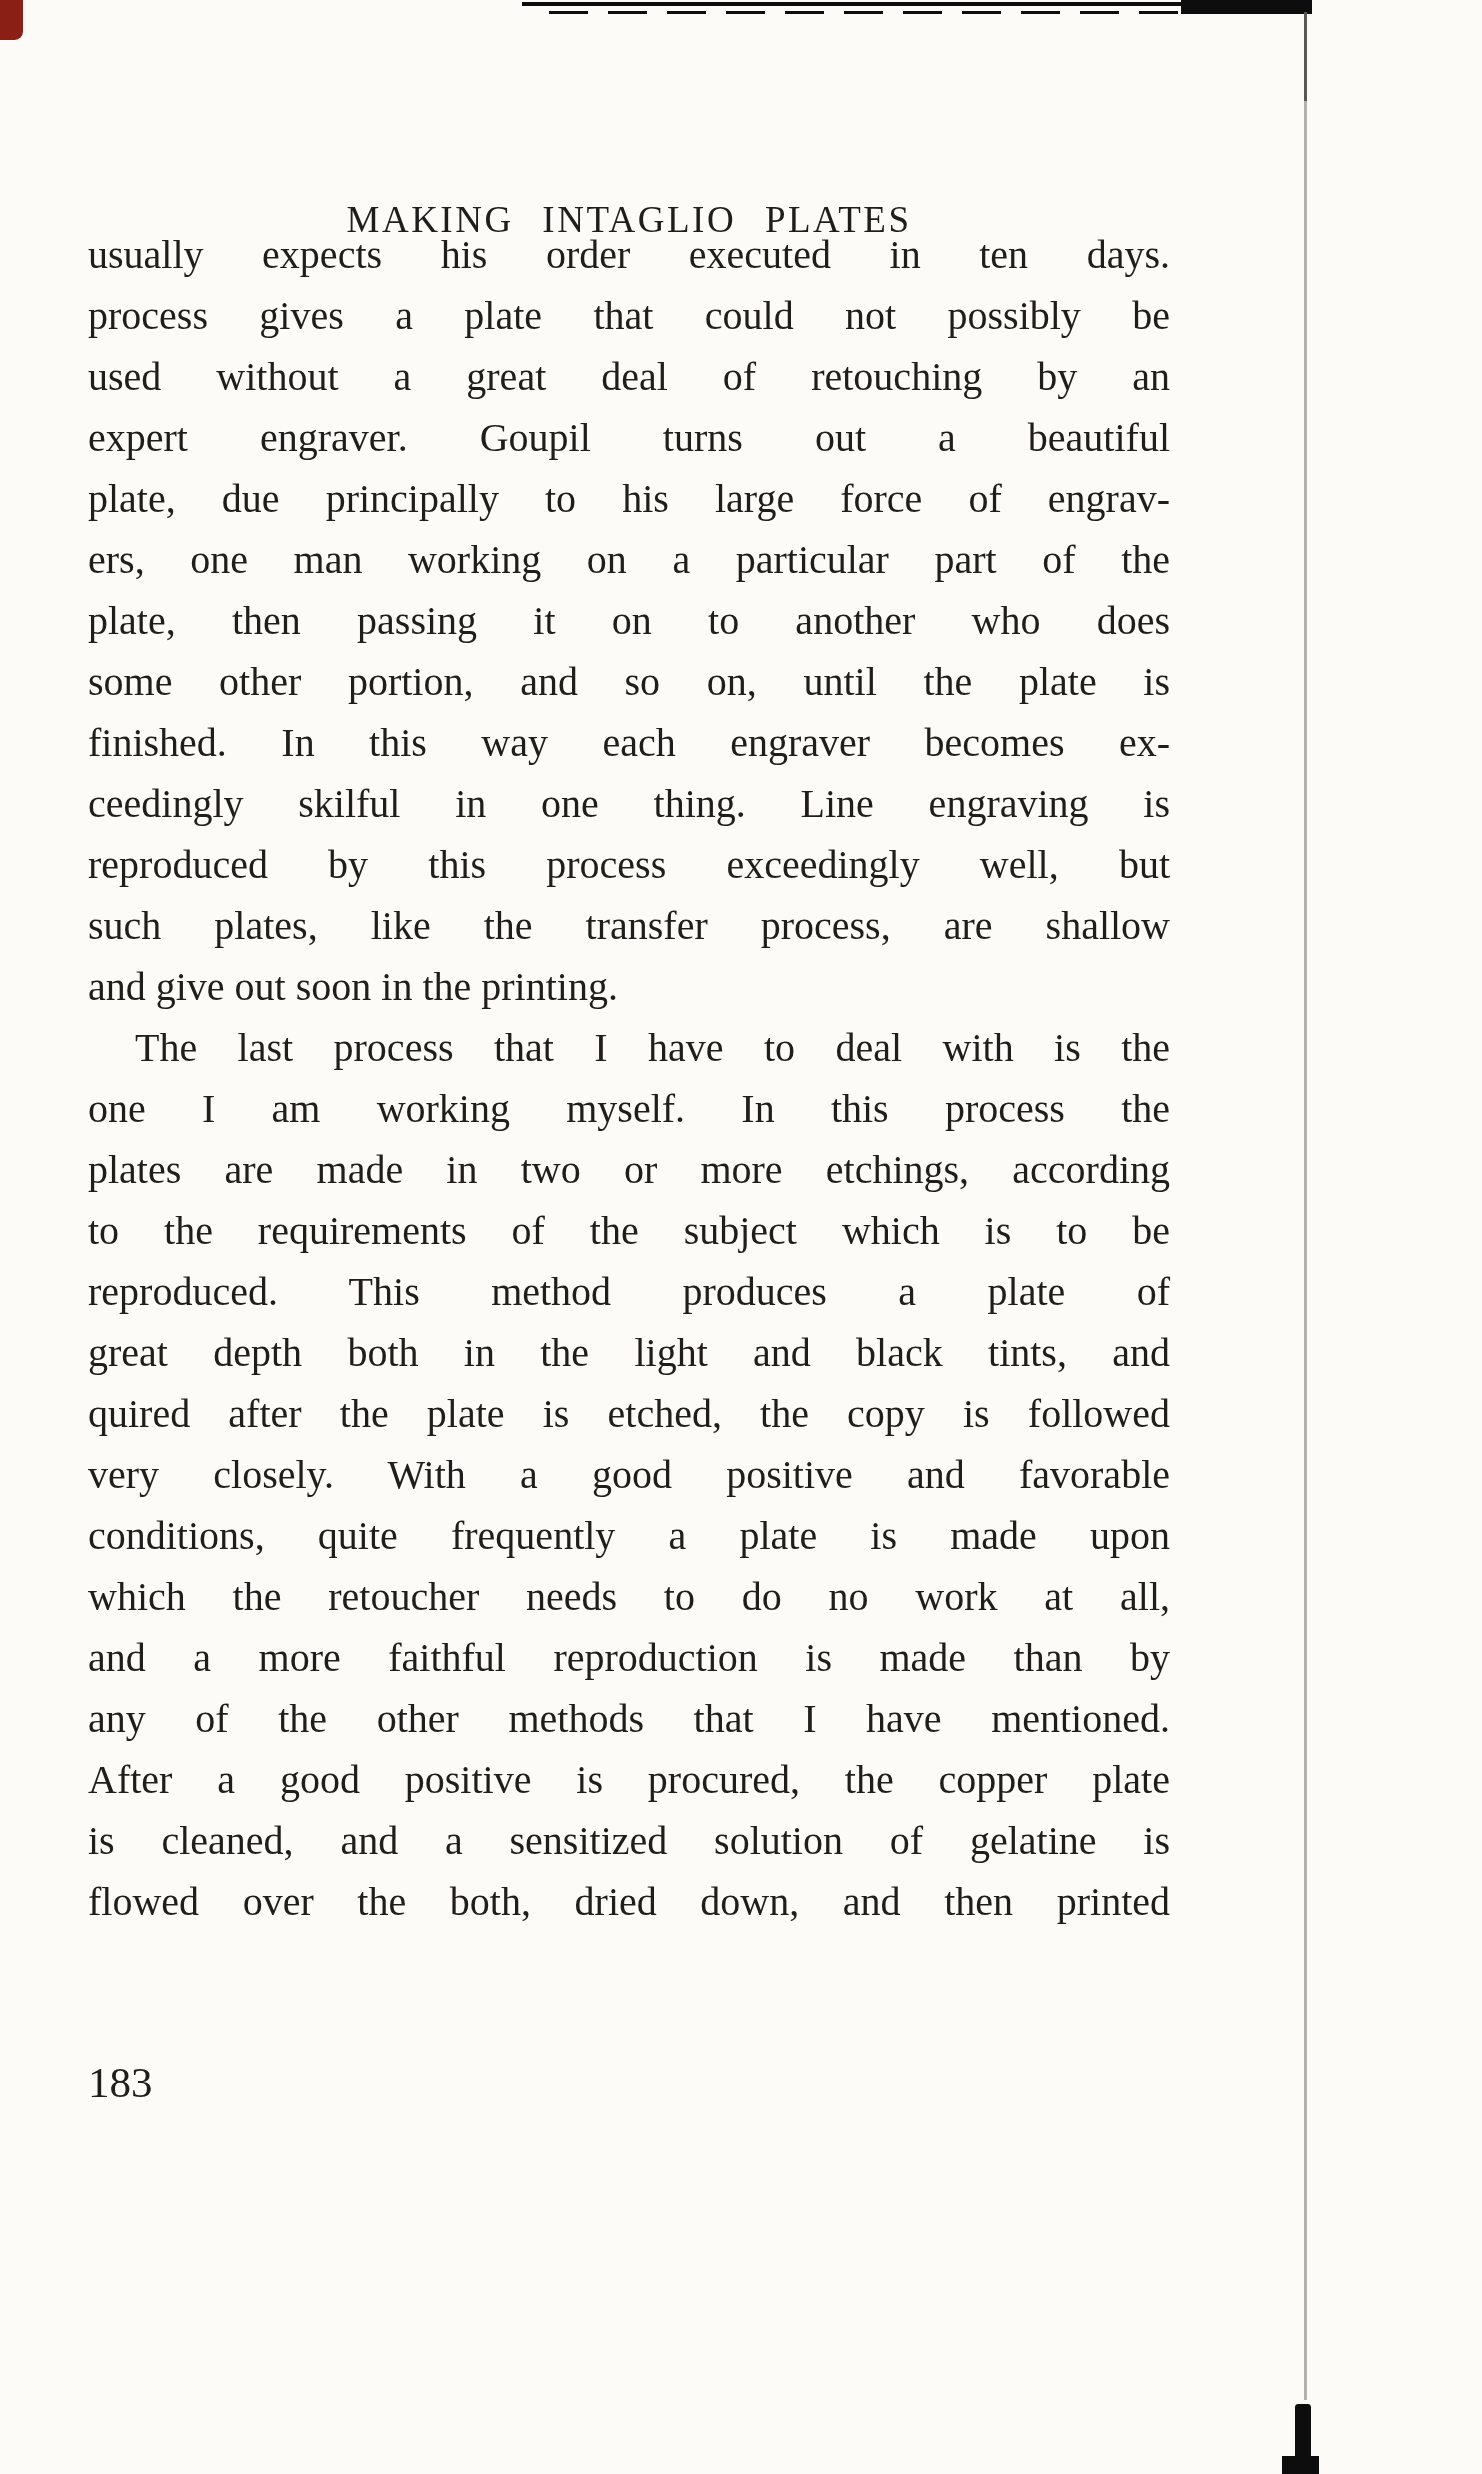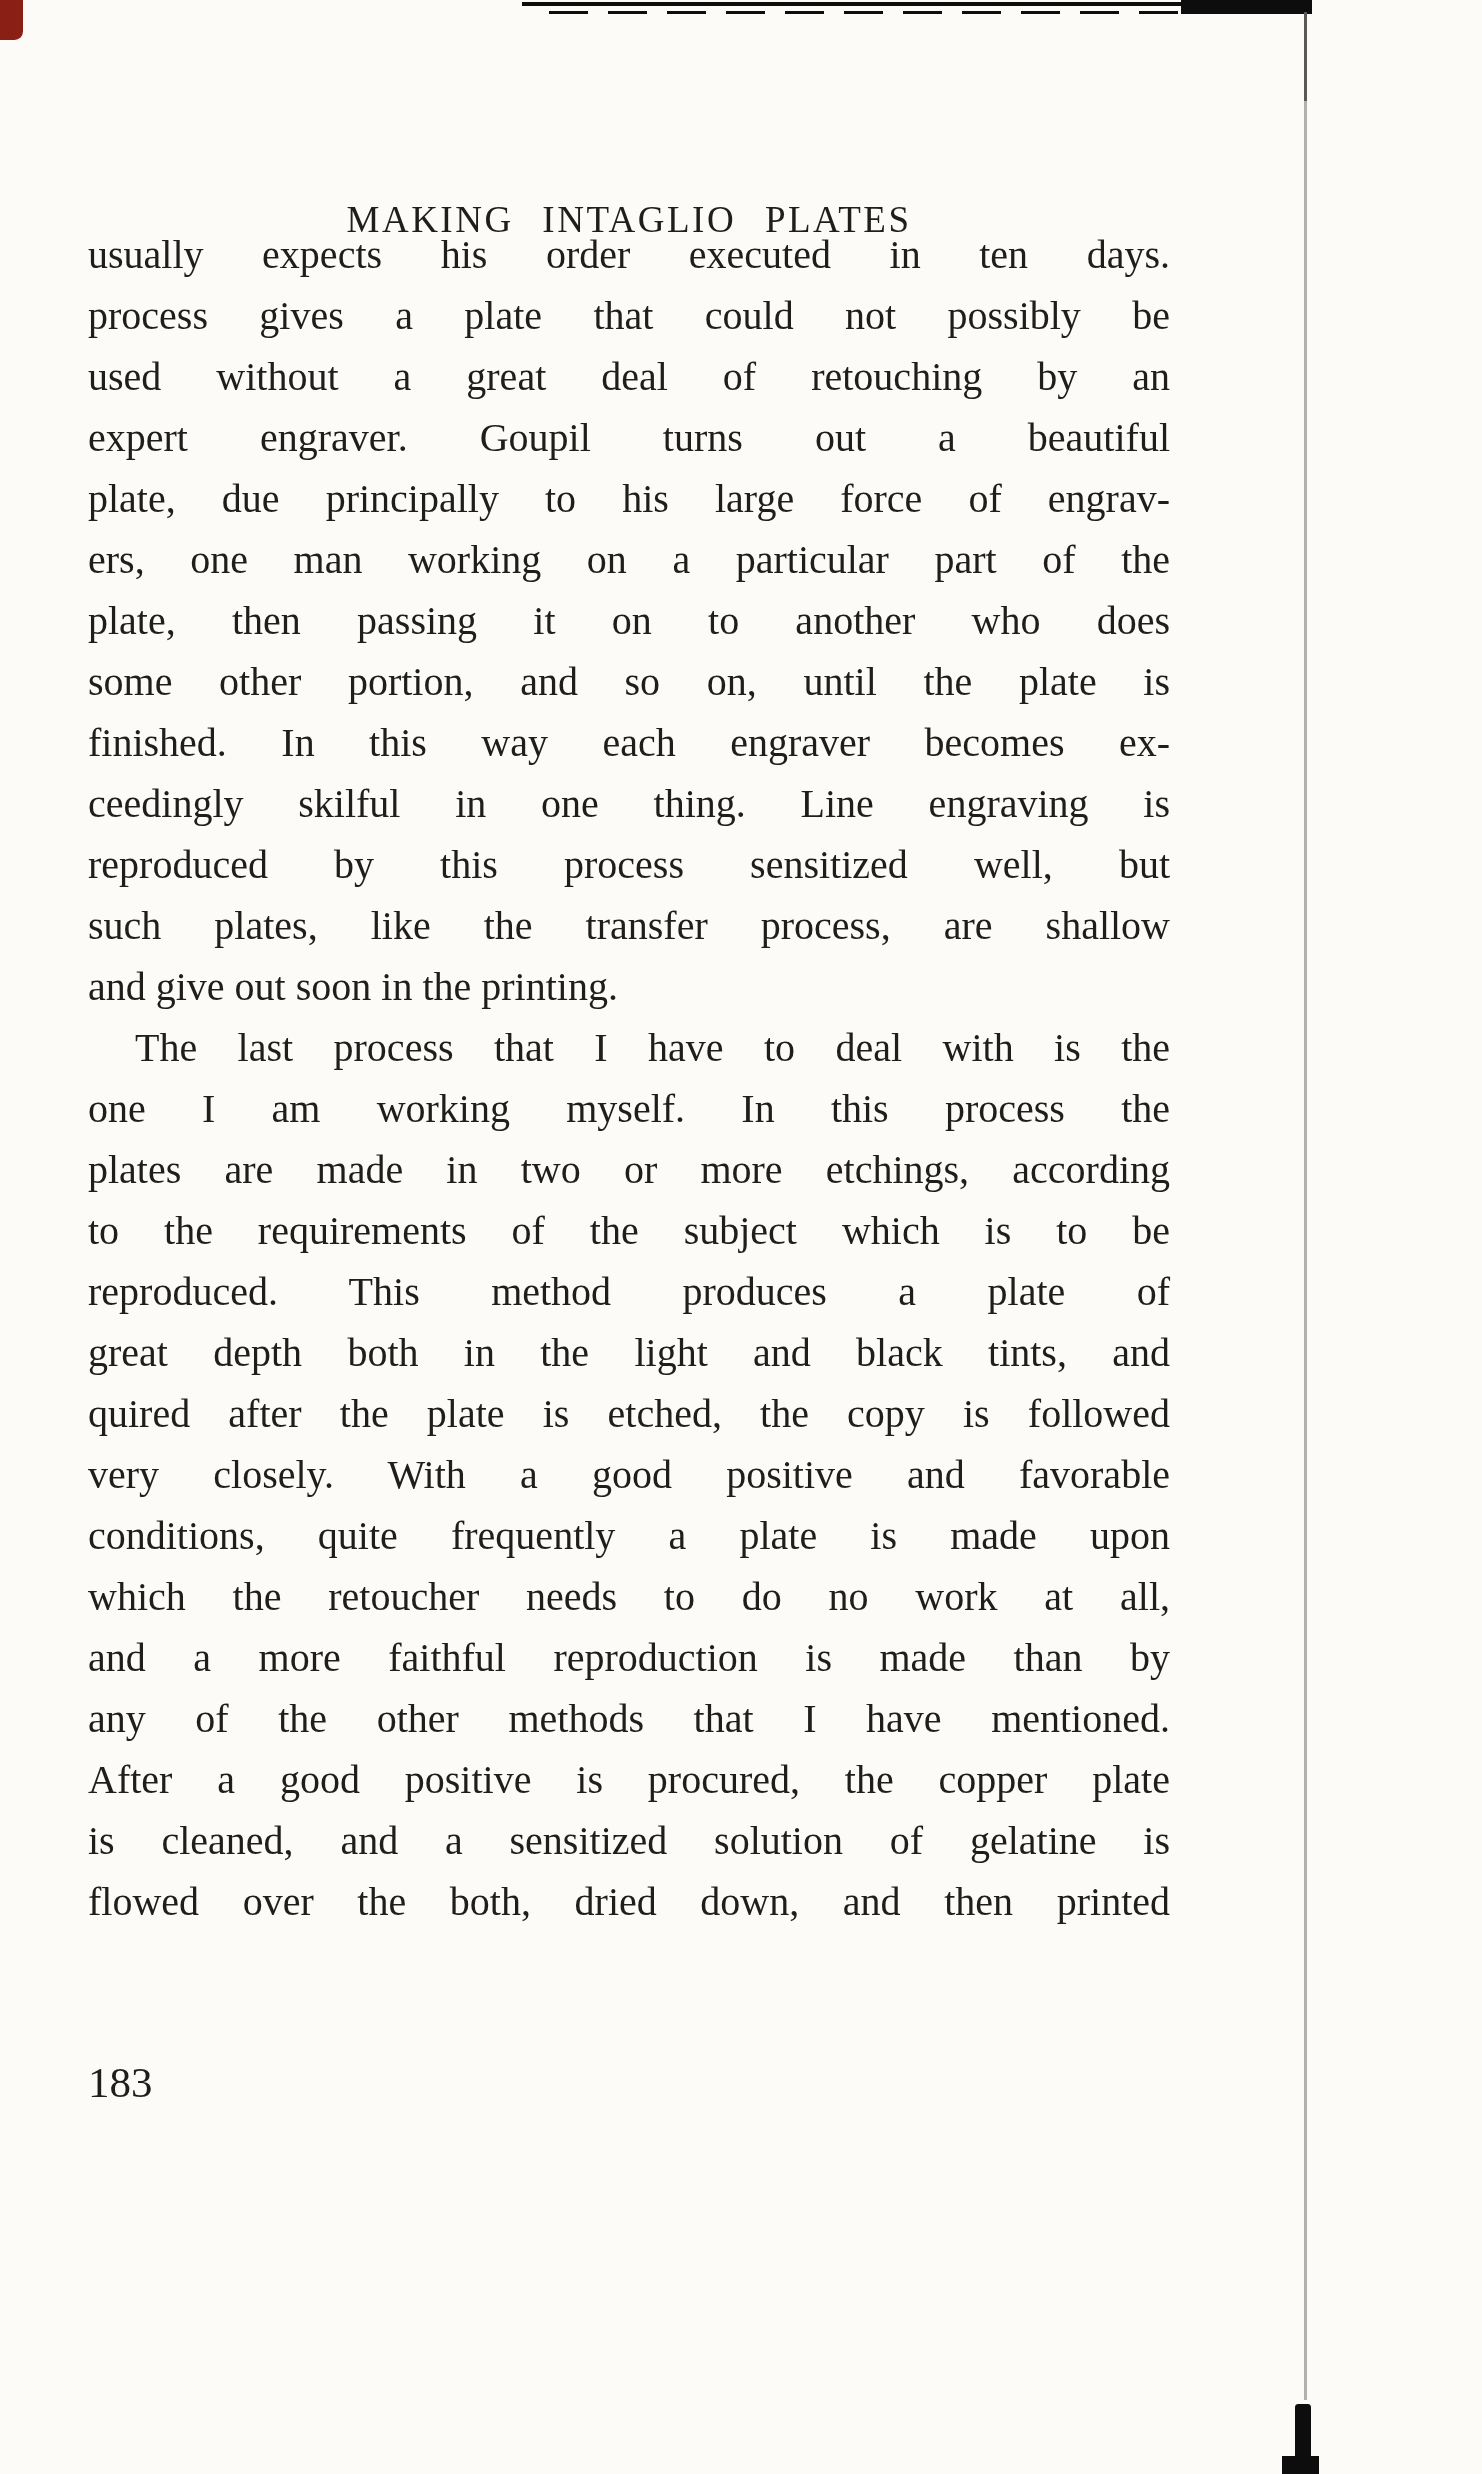--- a/index.html
+++ b/index.html
@@ -119,21 +119,21 @@
   <div class="line">usually expects his order executed in ten days.</div>
       <div class="line">process gives a plate that could not possibly be</div>
       <div class="line">used without a great deal of retouching by an</div>
       <div class="line">expert engraver. Goupil turns out a beautiful</div>
       <div class="line">plate, due principally to his large force of engrav-</div>
       <div class="line">ers, one man working on a particular part of the</div>
       <div class="line">plate, then passing it on to another who does</div>
       <div class="line">some other portion, and so on, until the plate is</div>
       <div class="line">finished. In this way each engraver becomes ex-</div>
       <div class="line">ceedingly skilful in one thing. Line engraving is</div>
-      <div class="line">reproduced by this process sensitized well, but</div>
+      <div class="line">reproduced by this process exceedingly well, but</div>
       <div class="line">such plates, like the transfer process, are shallow</div>
       <div class="line no-justify">and give out soon in the printing.</div>
       <div class="line indent">The last process that I have to deal with is the</div>
       <div class="line">one I am working myself. In this process the</div>
       <div class="line">plates are made in two or more etchings, according</div>
       <div class="line">to the requirements of the subject which is to be</div>
       <div class="line">reproduced. This method produces a plate of</div>
       <div class="line">great depth both in the light and black tints, and</div>
       <div class="line">quired after the plate is etched, the copy is followed</div>
       <div class="line">very closely. With a good positive and favorable</div>

